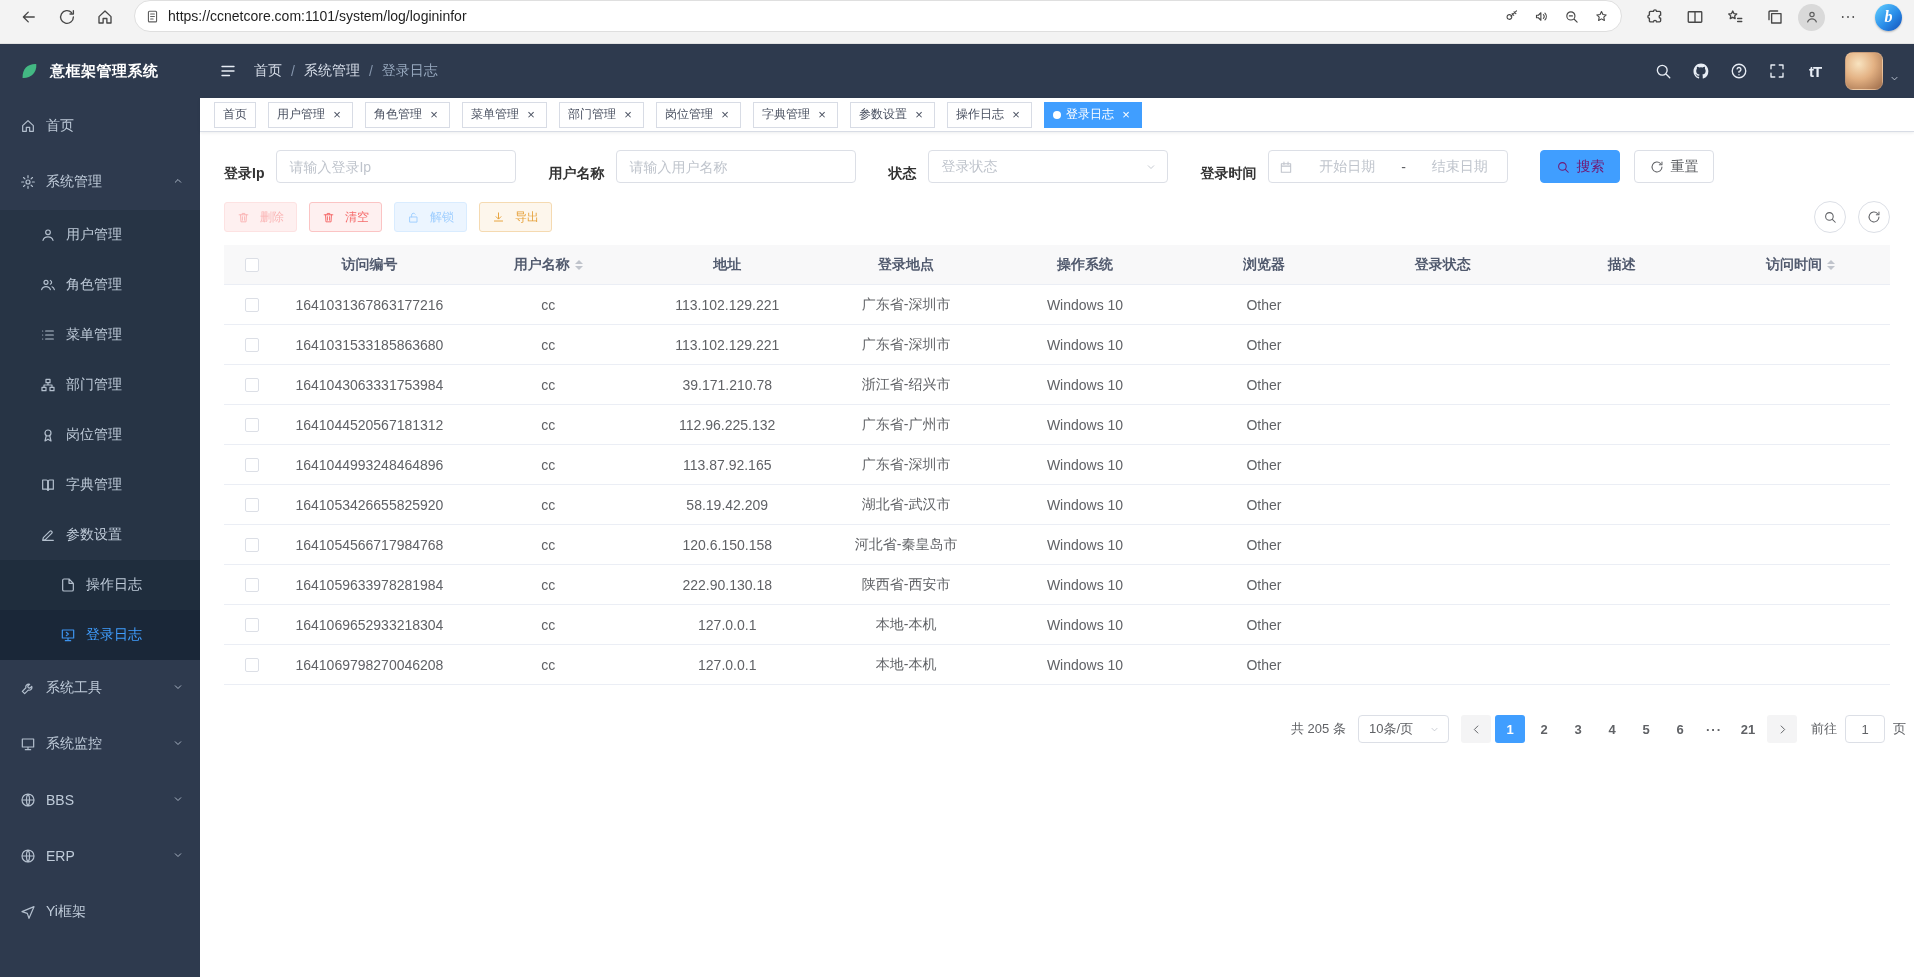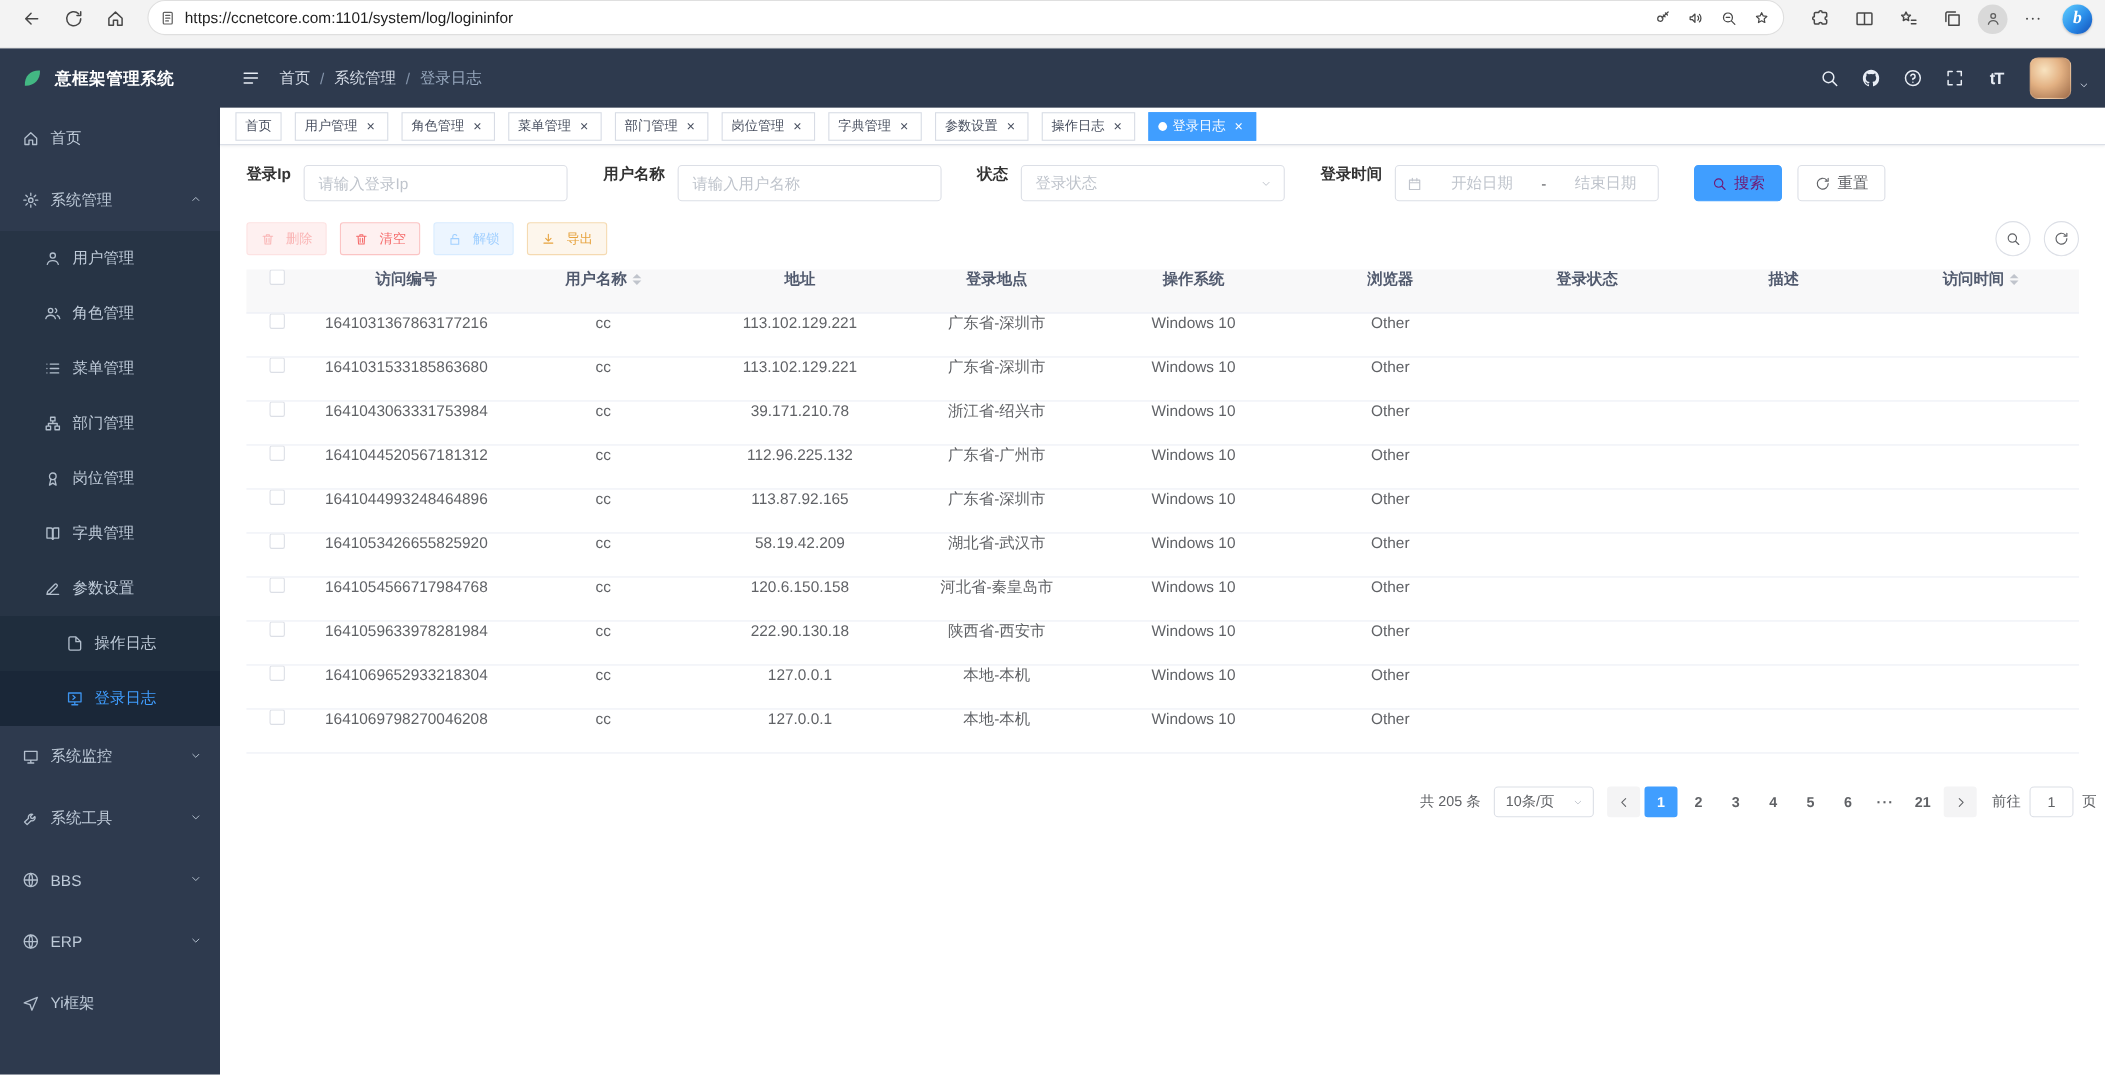--- a/index.html
+++ b/index.html
@@ -62,21 +62,21 @@
 
 .tags-bar{height:34px;background:#fff;border-bottom:1px solid #d8dce5;box-shadow:0 1px 3px rgba(0,21,41,.08);display:flex;align-items:center;padding:0 14px;gap:12px;flex-shrink:0;position:relative;z-index:2}
 .tag{height:26px;padding:0 8px;border:1px solid #d8dce5;background:#fff;color:#495060;font-size:12px;display:inline-flex;align-items:center;gap:5px;cursor:pointer;white-space:nowrap}
 .tag .dot{width:8px;height:8px;border-radius:50%;background:#fff;flex-shrink:0}
 .tag.active{background:#409eff;color:#fff;border-color:#409eff}
 .tag-close{font-size:13px;line-height:13px;width:14px;height:14px;text-align:center;border-radius:50%;display:inline-block}
 
 
 .content{flex:1;overflow:hidden;display:flex;flex-direction:column}
 .filter-bar{display:flex;align-items:center;padding:18px 24px 14px;flex-shrink:0}
-.f-item{display:flex;align-items:flex-start;margin-right:32px}
+.f-item{display:flex;align-items:flex-end;margin-right:32px}
 .f-label{font-size:14px;font-weight:700;color:#333;margin-right:12px;white-space:nowrap}
 .f-input,.f-select,.f-date{width:240px;height:33px;border:1px solid #dcdfe6;border-radius:4px;font-size:14px;color:#606266;background:#fff}
 .f-input{padding:0 12px;outline:none}
 .f-input::placeholder{color:#bfc4cc}
 .f-select{display:flex;align-items:center;justify-content:space-between;padding:0 10px 0 12px;cursor:pointer}
 .sel-ph{color:#bfc4cc}
 .sel-arrow{color:#c0c4cc}
 .sel-arrow svg{width:12px;height:12px}
 .f-date{display:flex;align-items:center;padding:0 10px;gap:16px;cursor:pointer}
 .date-icn{color:#c0c4cc}
@@ -94,21 +94,21 @@
 .btn-sm.danger{background:#fef0f0;border-color:#fbc4c4;color:#f56c6c}
 .btn-sm.danger.is-disabled{border-color:#fde2e2;color:#fab6b6;cursor:not-allowed}
 .btn-sm.primary.is-disabled{background:#ecf5ff;border-color:#d9ecff;color:#a0cfff;cursor:not-allowed}
 .btn-sm.warning{background:#fdf6ec;border-color:#f5dab1;color:#e6a23c}
 .spacer{flex:1}
 .circle-btn{width:32px;height:32px;border-radius:50%;border:1px solid #dcdfe6;background:#fff;color:#606266;display:inline-flex;align-items:center;justify-content:center;cursor:pointer}
 .circle-btn svg{width:14px;height:14px}
 
 
 .data-table{margin:0 24px;font-size:14px;color:#606266;flex-shrink:0}
-.t-row{display:flex;align-items:flex-start;height:40px;border-bottom:1px solid #ebeef5}
+.t-row{display:flex;align-items:center;height:40px;border-bottom:1px solid #ebeef5}
 .t-row.t-head{background:#f8f8f9;color:#515a6e;font-weight:700}
 .t-cell{flex:1;display:flex;align-items:center;justify-content:center;overflow:hidden;white-space:nowrap}
 .col-check{flex:0 0 56px}
 .checkbox{width:14px;height:14px;border:1px solid #dcdfe6;border-radius:2px;background:#fff;display:inline-block;cursor:pointer}
 .sort-caret{display:inline-flex;flex-direction:column;margin-left:5px;cursor:pointer}
 .sort-caret i{width:0;height:0;border:4px solid transparent;display:block}
 .sort-caret .up{border-bottom-color:#c0c4cc;margin-bottom:2px;border-top-width:0}
 .sort-caret .down{border-top-color:#c0c4cc;border-bottom-width:0}
 
 
@@ -337,39 +337,39 @@
           </div>
           <div class="menu-item lv3 active">
             <span data-icon="loginlog">
               <svg viewBox="0 0 24 24" fill="none" stroke="currentColor" stroke-width="1.8" stroke-linecap="round" stroke-linejoin="round">
                 <path d="M3.5 4.5h17v12h-17zM8 20.5h8M12 16.5v4M9.5 8l3 2.5-3 2.5"></path>
               </svg>
             </span>
             <span class="mi-label">登录日志</span>
           </div>
           <div class="menu-item lv1">
+            <span data-icon="toolicon">
+              <svg viewBox="0 0 24 24" fill="none" stroke="currentColor" stroke-width="1.8" stroke-linecap="round" stroke-linejoin="round">
+                <path d="M14.5 6.5a4.2 4.2 0 0 0-5.6 5.2L3.5 17 7 20.5l5.3-5.4a4.2 4.2 0 0 0 5.2-5.6l-2.7 2.7-2.5-.7-.7-2.5z"></path>
+              </svg>
+            </span>
+            <span class="mi-label">系统工具</span>
+            <span class="mi-arrow down"><span data-icon="caretdown">
+                <svg viewBox="0 0 24 24" fill="none" stroke="currentColor" stroke-width="1.8" stroke-linecap="round" stroke-linejoin="round">
+                  <path d="M6.5 9.5 12 15l5.5-5.5"></path>
+                </svg>
+              </span></span>
+          </div>
+          <div class="menu-item lv1">
             <span data-icon="monitor">
               <svg viewBox="0 0 24 24" fill="none" stroke="currentColor" stroke-width="1.8" stroke-linecap="round" stroke-linejoin="round">
                 <path d="M3.5 4.5h17v12h-17zM8 20.5h8M12 16.5v4"></path>
               </svg>
             </span>
             <span class="mi-label">系统监控</span>
-            <span class="mi-arrow down"><span data-icon="caretdown">
-                <svg viewBox="0 0 24 24" fill="none" stroke="currentColor" stroke-width="1.8" stroke-linecap="round" stroke-linejoin="round">
-                  <path d="M6.5 9.5 12 15l5.5-5.5"></path>
-                </svg>
-              </span></span>
-          </div>
-          <div class="menu-item lv1">
-            <span data-icon="toolicon">
-              <svg viewBox="0 0 24 24" fill="none" stroke="currentColor" stroke-width="1.8" stroke-linecap="round" stroke-linejoin="round">
-                <path d="M14.5 6.5a4.2 4.2 0 0 0-5.6 5.2L3.5 17 7 20.5l5.3-5.4a4.2 4.2 0 0 0 5.2-5.6l-2.7 2.7-2.5-.7-.7-2.5z"></path>
-              </svg>
-            </span>
-            <span class="mi-label">系统工具</span>
             <span class="mi-arrow down"><span data-icon="caretdown">
                 <svg viewBox="0 0 24 24" fill="none" stroke="currentColor" stroke-width="1.8" stroke-linecap="round" stroke-linejoin="round">
                   <path d="M6.5 9.5 12 15l5.5-5.5"></path>
                 </svg>
               </span></span>
           </div>
           <div class="menu-item lv1">
             <span data-icon="globe">
               <svg viewBox="0 0 24 24" fill="none" stroke="currentColor" stroke-width="1.8" stroke-linecap="round" stroke-linejoin="round">
                 <path d="M12 21a9 9 0 1 0 0-18 9 9 0 0 0 0 18ZM3 12h18M12 3c3.2 3.6 3.2 14.4 0 18-3.2-3.6-3.2-14.4 0-18z"></path>

